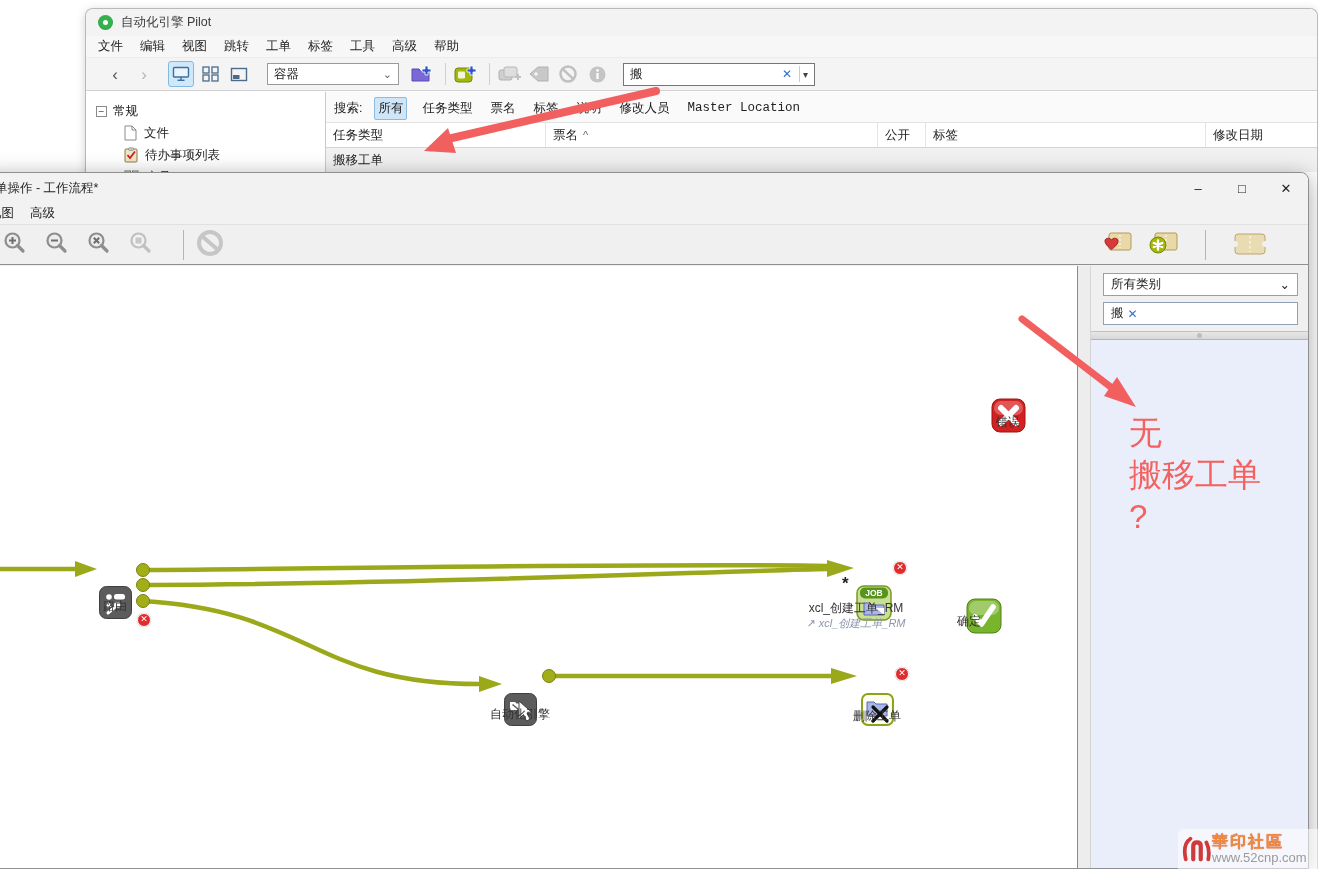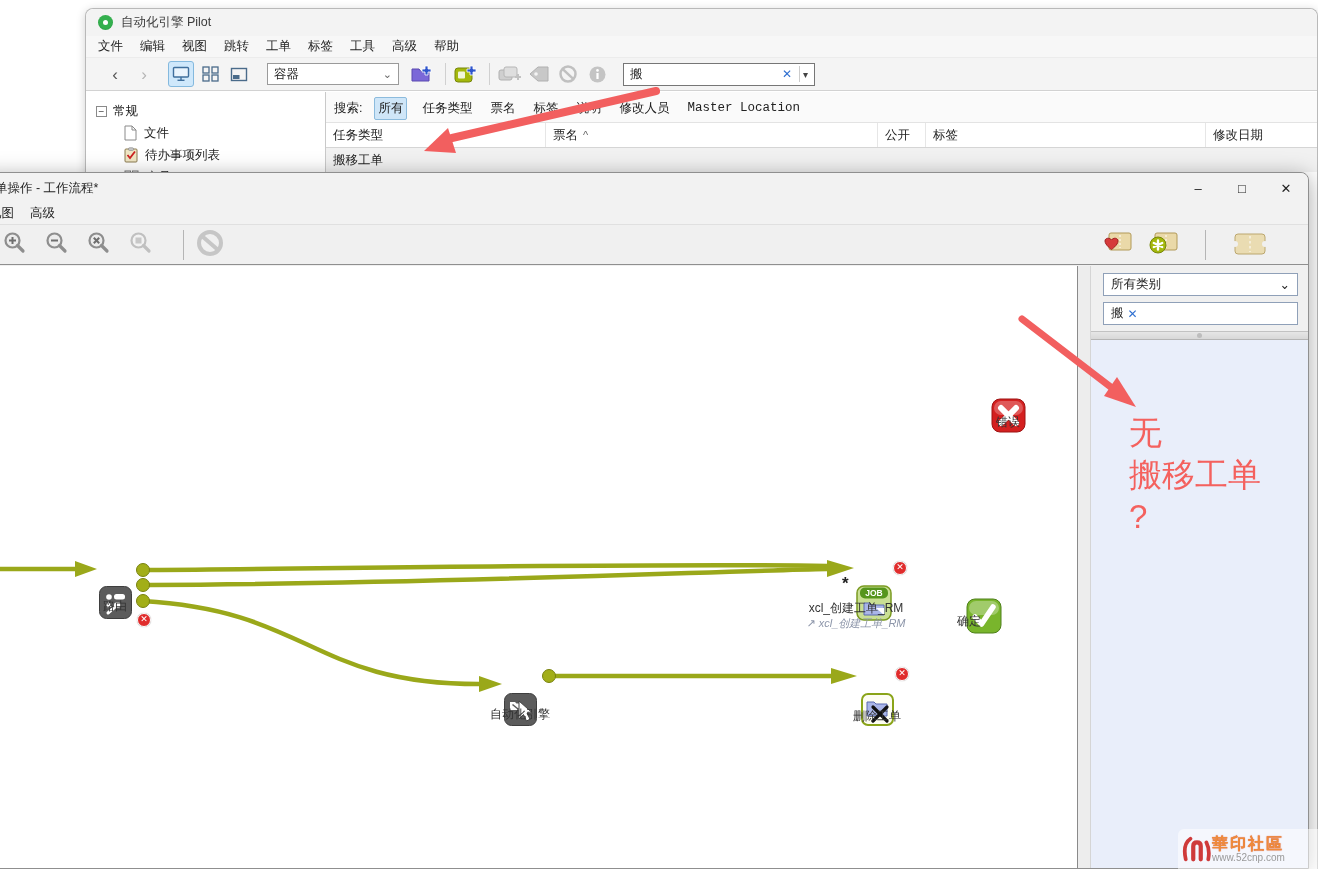--- a/index.html
+++ b/index.html
@@ -108,21 +108,21 @@
   .asterisk { position:absolute; font-size:17px; font-weight:bold; color:#222; }
 
   
   #arrows { position:absolute; inset:0; z-index:50; pointer-events:none; }
   #watermark { position:absolute; right:0; bottom:0; z-index:60; width:140px; height:40px;
     background:rgba(255,255,255,.55); border-radius:6px 0 0 0; display:flex; align-items:center;
     padding-left:4px; }
   .wm-text { display:flex; flex-direction:column; line-height:1.1; }
   .wm-name { color:#ef8b3a; font-weight:bold; font-size:16px; letter-spacing:2px;
     text-shadow:0 0 1px #d0452a; }
-  .wm-url { color:#9a9a9a; font-size:10px; }
+  .wm-url { color:#9a9a9a; font-size:13px; }
 </style>
 </head>
 <body>
 
 <div id="pilot-window">
   <div class="p-titlebar">
     <span class="p-appicon">
         <i></i>
       </span>
     <span class="p-title">自动化引擎 Pilot</span>

